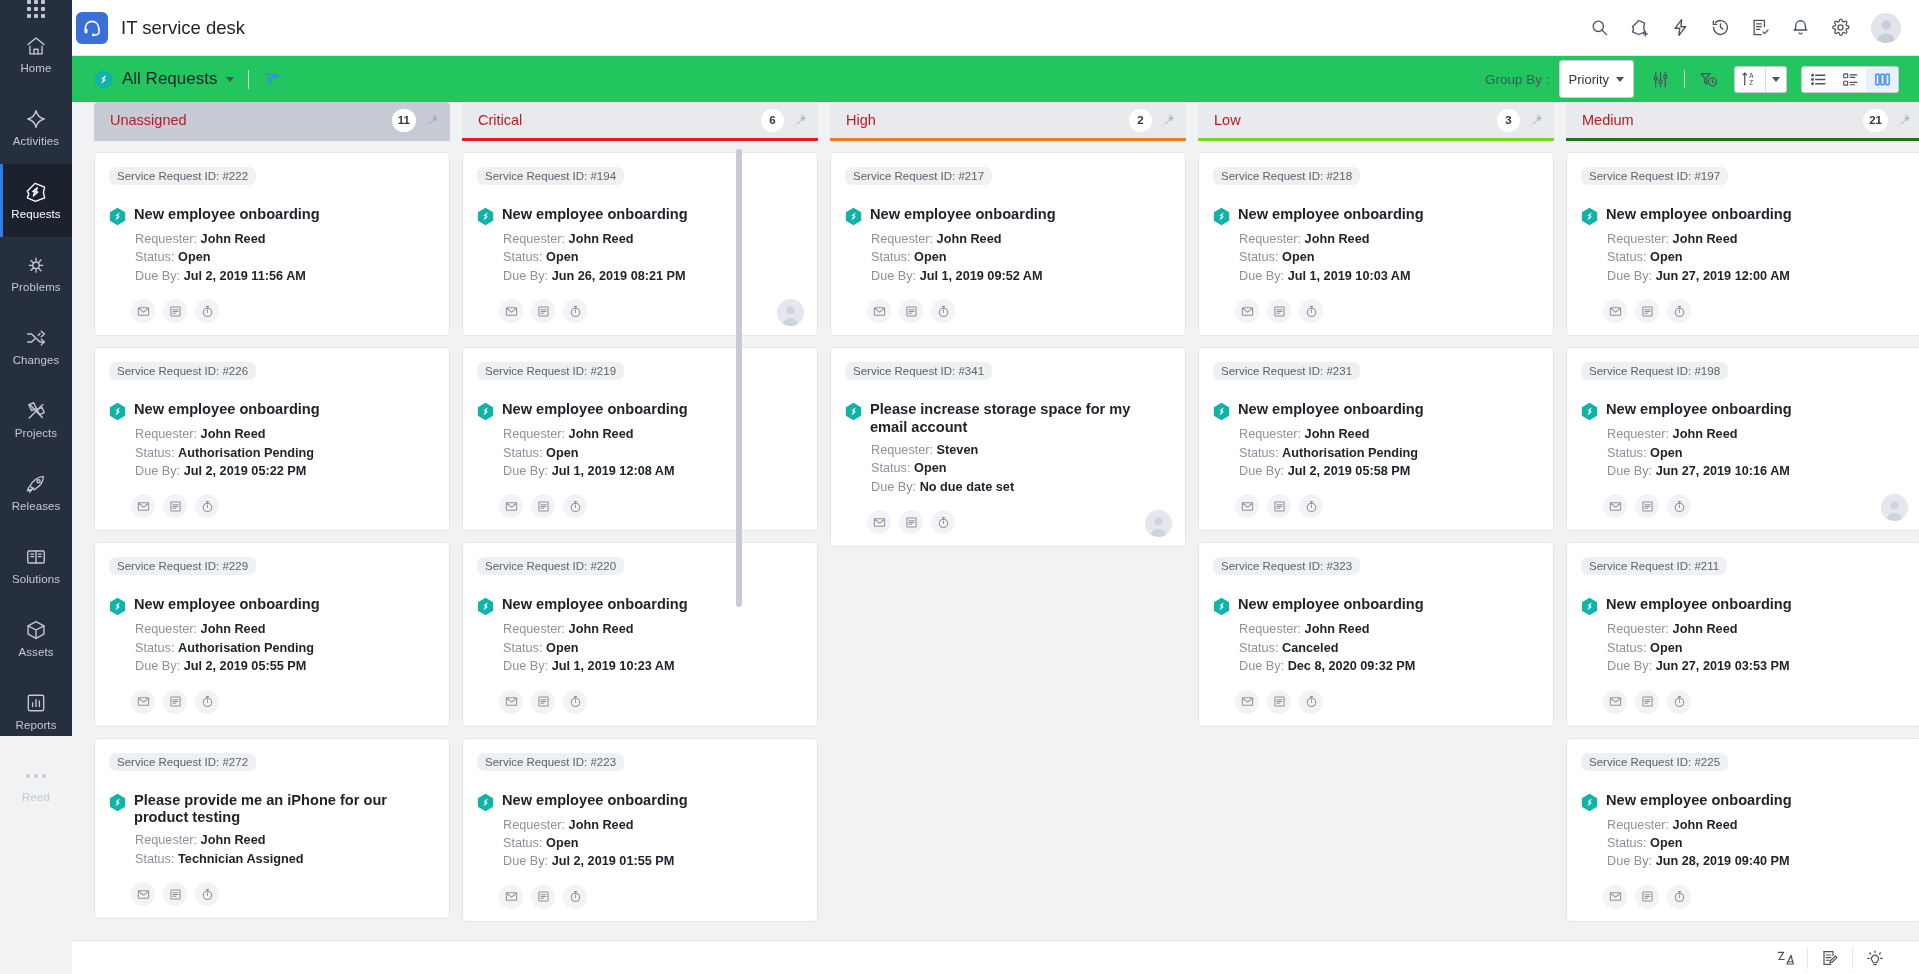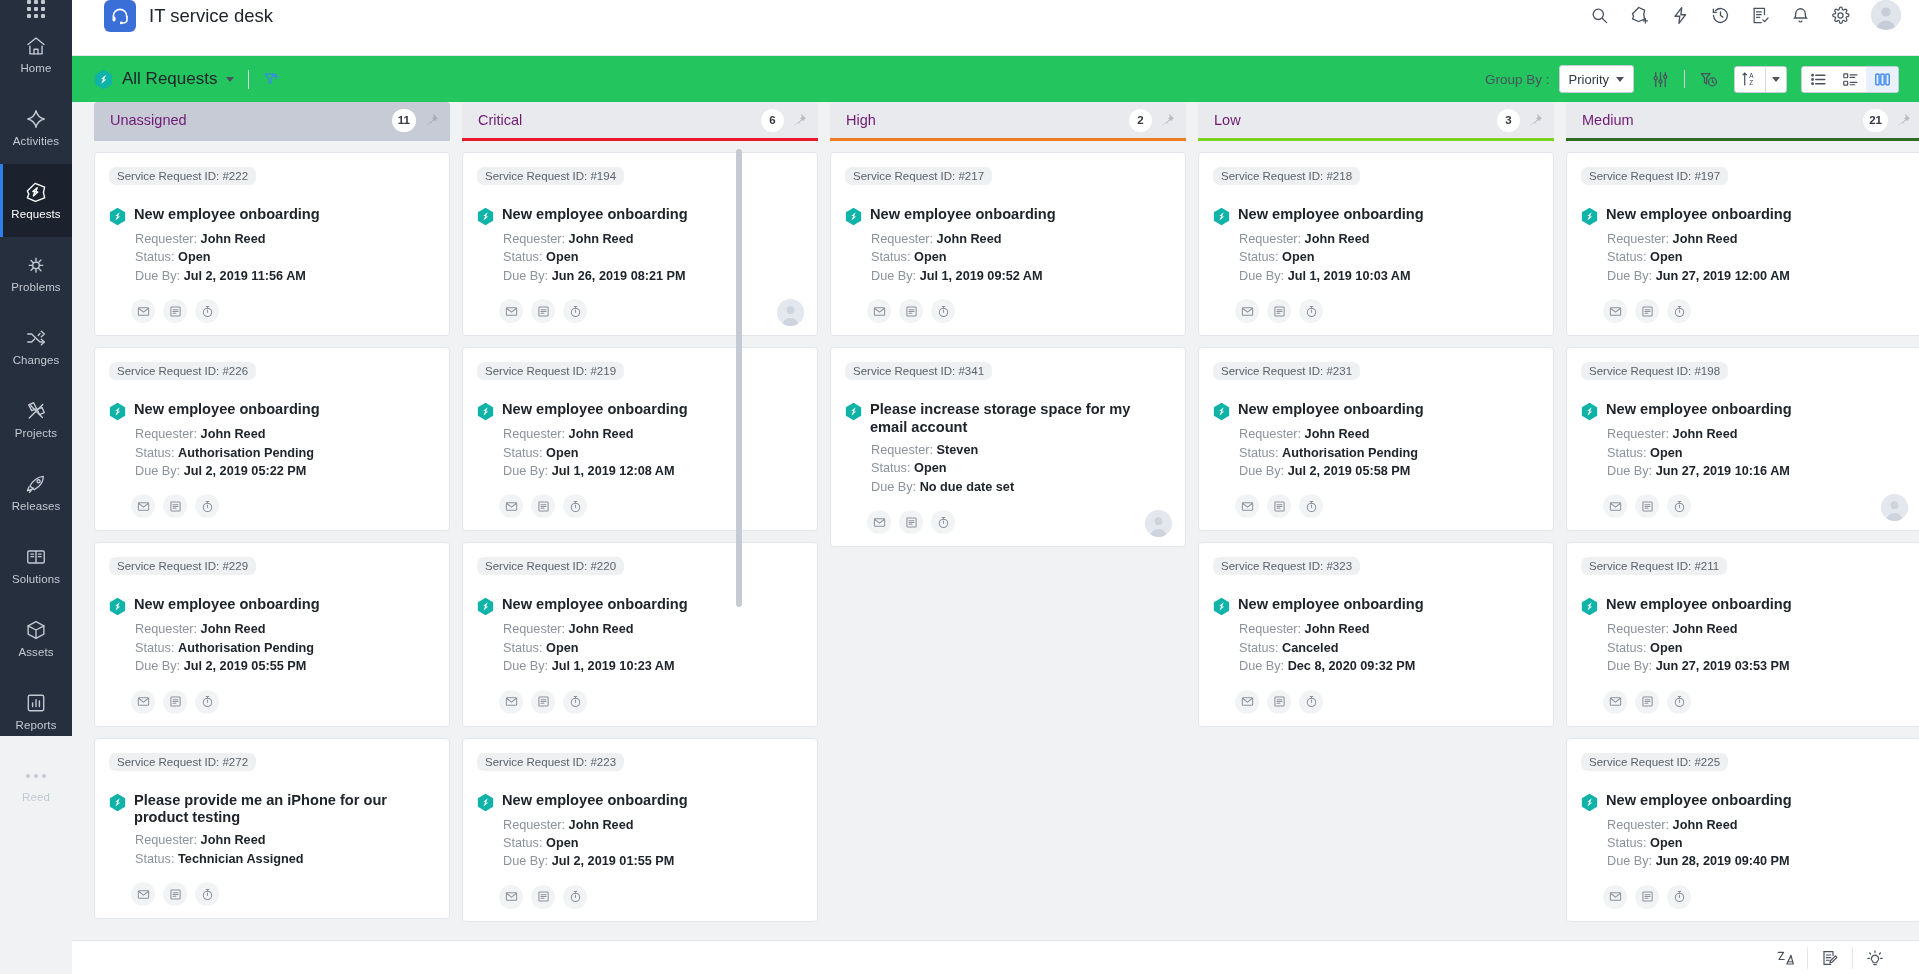--- a/index.html
+++ b/index.html
@@ -38,21 +38,21 @@
   }
   .side-item svg { display: block; }
   .dots3 { display: flex; gap: 4px; align-items: center; height: 20px; }
   .dots3 i { width: 4px; height: 4px; border-radius: 50%; background: #c3c9d2; display:block; }
 
   
   .main { flex: 1; display: flex; flex-direction: column; min-width: 0; height: 974px; }
 
   .topbar {
     height: 56px; background: #ffffff; border-bottom: 1px solid #e3e6ea;
-    display: flex; align-items: flex-start; padding: 0 18px 0 32px; flex: 0 0 56px;
+    display: flex; align-items: center; padding: 0 18px 0 4px; flex: 0 0 56px;
   }
   .brand { display: flex; align-items: center; gap: 13px; }
   .brand-logo {
     width: 32px; height: 32px; border-radius: 6px; background: #3a6fd8;
     display: flex; align-items: center; justify-content: center;
   }
   .brand-title { font-size: 18.5px; color: #20252c; }
   .topbar-spacer { flex: 1; }
   .top-icons { display: flex; align-items: center; gap: 21px; color: #4a5260; }
   .top-icons .ti { cursor: pointer; display: flex; align-items: center; }
@@ -70,21 +70,21 @@
   .view-sel { display: flex; align-items: center; gap: 9px; cursor: pointer; }
   .hex-teal { width: 19px; height: 21px; display: block; }
   .view-name { font-size: 17px; color: #20252c; }
   .caret { width: 0; height: 0; border-left: 4.5px solid transparent; border-right: 4.5px solid transparent; border-top: 5px solid #4b525e; }
   .vdiv { width: 1px; height: 19px; background: #cfd4da; margin: 0 14px; }
   .filter-add { cursor: pointer; display: flex; }
   .tb-spacer { flex: 1; }
   .groupby-label { font-size: 13.5px; color: #4b525e; margin-right: 9px; }
   .select-pill {
     border: 1px solid #c8cdd5; background: #fff; border-radius: 3px;
-    height: 28px; display: flex; align-items: center; gap: 7px;
+    height: 38px; display: flex; align-items: center; gap: 7px;
     padding: 0 9px; font-size: 13px; color: #333a44; cursor: pointer;
   }
   .tb-icon { margin-left: 17px; cursor: pointer; display: flex; align-items: center; color: #4b525e; }
   .tb-div { width: 1px; height: 18px; background: #cfd4da; margin: 0 14px; }
   .sort-group {
     margin-left: 16px; display: flex; align-items: stretch;
     border: 1px solid #c8cdd5; border-radius: 3px; background: #fff; height: 27px; overflow: hidden;
   }
   .sort-group .sg { display: flex; align-items: center; justify-content: center; padding: 0 6px; cursor: pointer; }
   .sort-group .sg + .sg { border-left: 1px solid #d8dce2; }
@@ -100,21 +100,21 @@
     flex: 1; display: flex; gap: 12px; padding: 0 14px 0 22px;
     overflow: hidden; position: relative; min-height: 0;
   }
   .col { width: 356px; flex: 0 0 356px; display: flex; flex-direction: column; min-height: 0; }
   .col-head {
     height: 36px; border-radius: 4px 4px 0 0; background: #e8eaee;
     display: flex; align-items: center; padding: 0 11px 0 16px;
     position: relative; flex: 0 0 36px;
   }
   .col-head.unassigned { background: #c6cbd5; }
-  .col-head .cname { font-size: 14.5px; color: #701a75; flex: 1; }
+  .col-head .cname { font-size: 14.5px; color: #b91c1c; flex: 1; }
   .col-head .ccount {
     min-width: 23px; height: 23px; padding: 0 6px; border-radius: 12px; background: #fff;
     display: flex; align-items: center; justify-content: center;
     font-size: 11.5px; color: #333a44; font-weight: bold;
   }
   .col-head .pin { margin-left: 9px; cursor: pointer; opacity: .55; display: flex; }
   .col-accent { height: 3px; width: 100%; flex: 0 0 3px; }
   .col-body {
     flex: 1; overflow: hidden; padding-top: 11px;
     display: flex; flex-direction: column; gap: 11px; min-height: 0;

